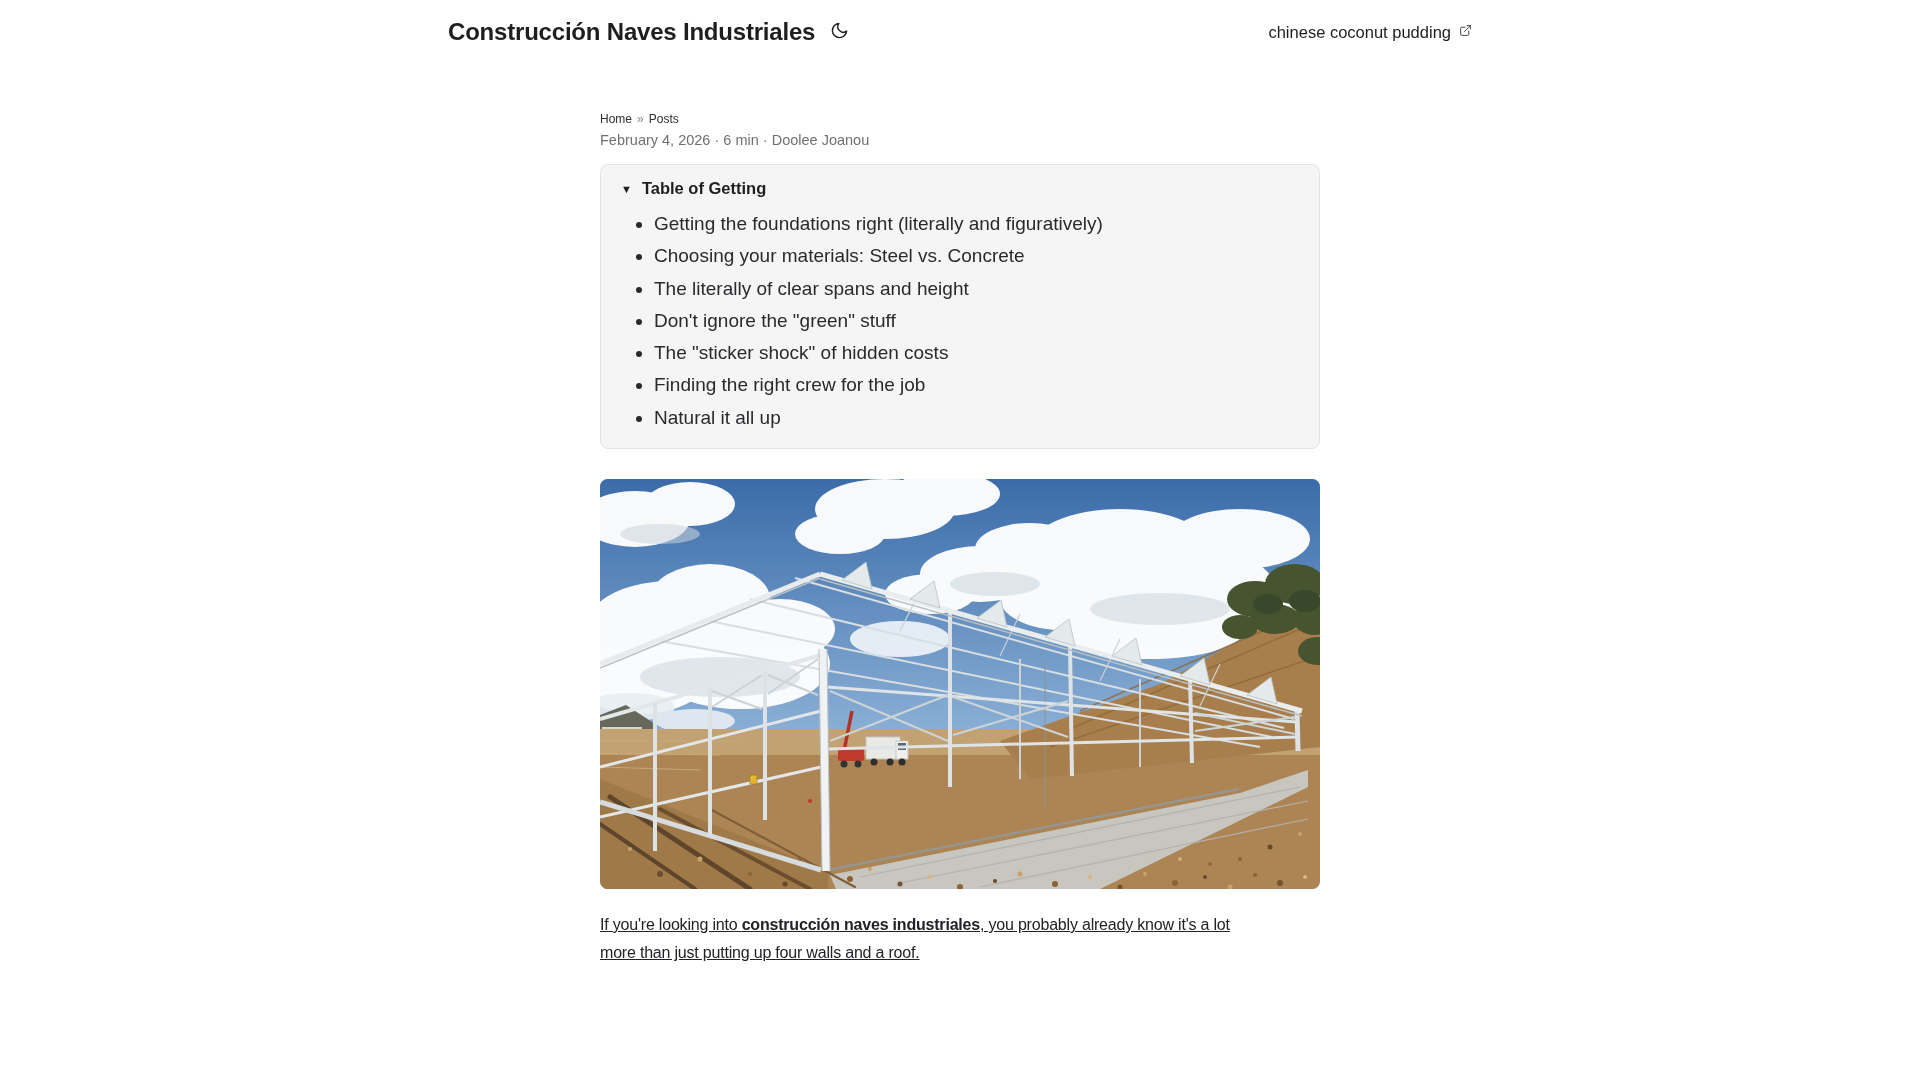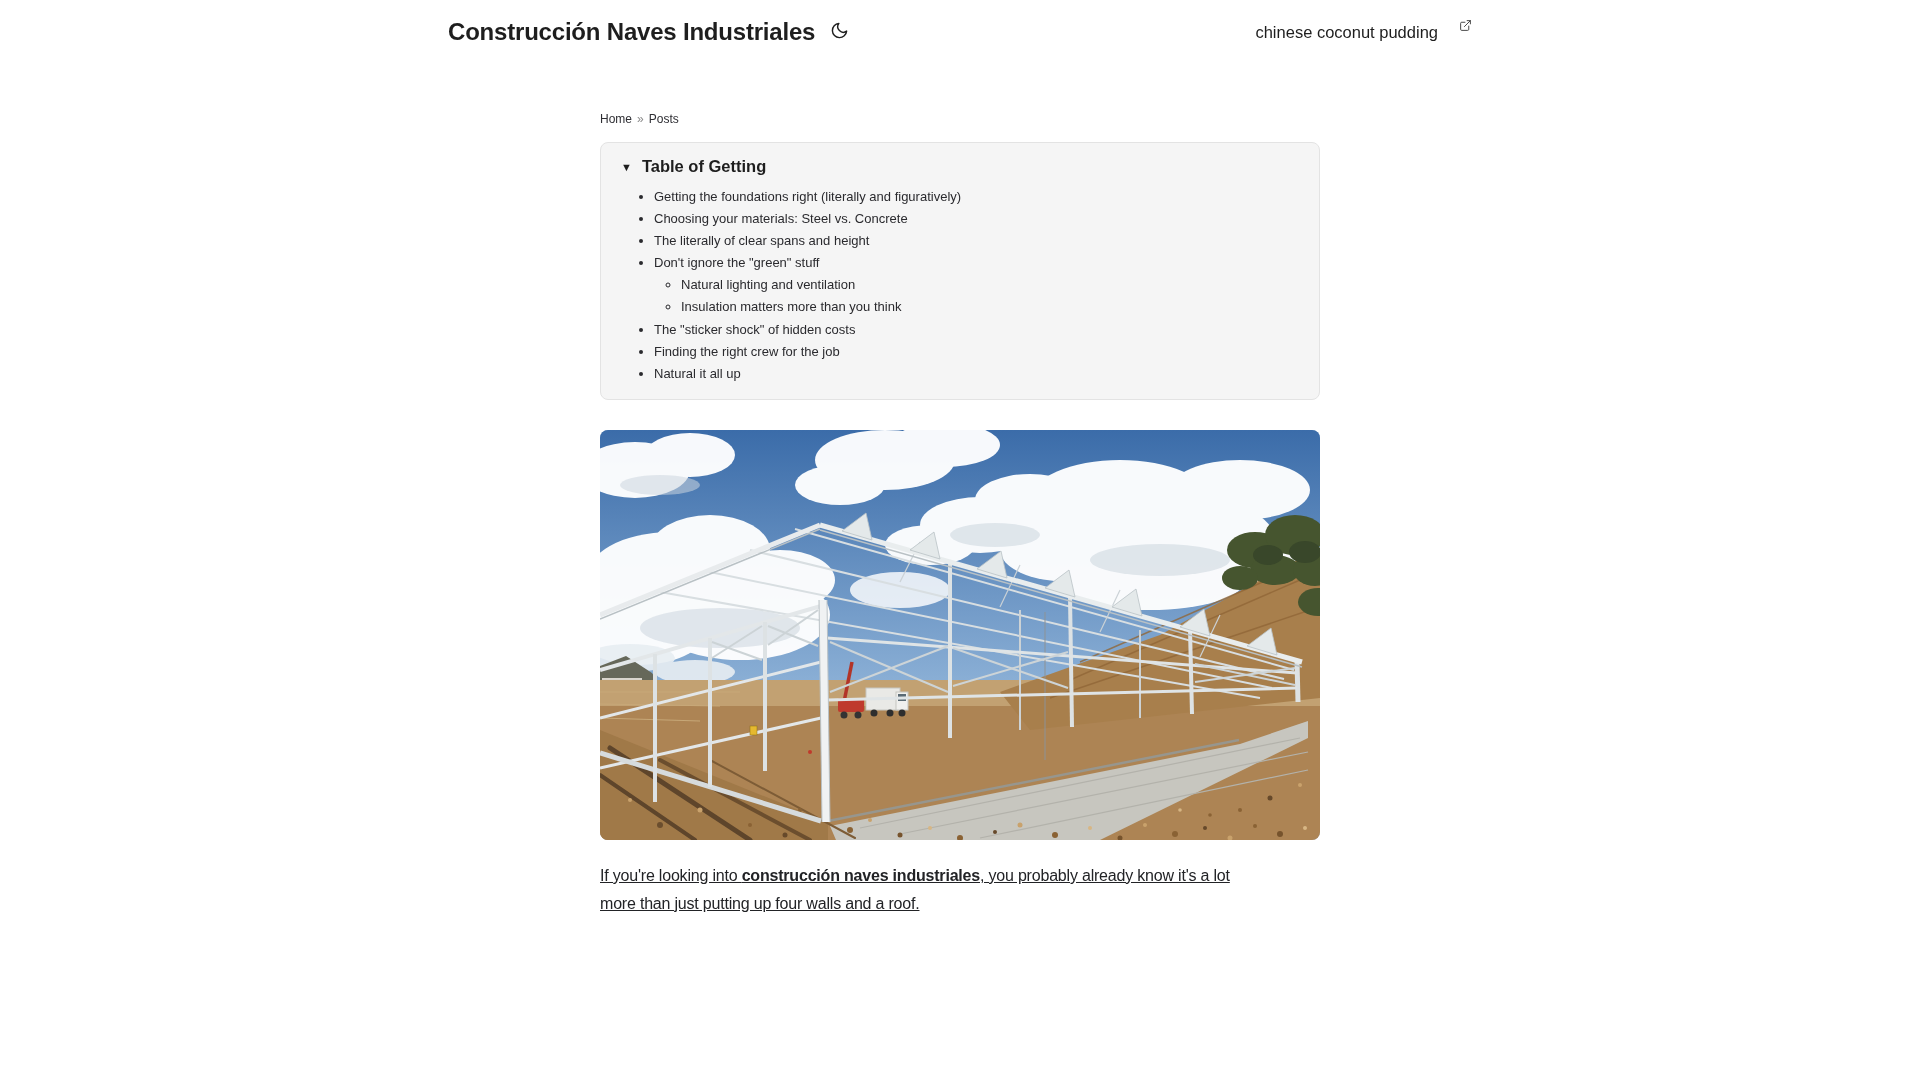--- a/index.html
+++ b/index.html
@@ -6,36 +6,36 @@
   body{
     width:1920px;height:1080px;overflow:hidden;background:#ffffff;
     font-family:"Liberation Sans",sans-serif;color:#1e1e1e;position:relative;
   }
   
   .header{width:1024px;height:64px;margin:0 auto;display:flex;align-items:center;justify-content:space-between;}
   .header-left{display:flex;align-items:center;}
   .site-title{font-size:24px;font-weight:700;letter-spacing:-0.2px;color:#1e1e1e;text-decoration:none;cursor:pointer;}
   .theme-toggle{margin-left:13px;background:none;border:none;padding:2px;cursor:pointer;display:flex;align-items:center;}
   .theme-toggle svg{width:19px;height:19px;stroke:#1e1e1e;fill:none;stroke-width:1.8;stroke-linecap:round;stroke-linejoin:round;}
-  .nav-link{display:flex;gap:21px;font-size:16.5px;color:#1e1e1e;text-decoration:none;cursor:pointer;}
+  .nav-link{display:flex;align-items:center;gap:8px;font-size:16.5px;color:#1e1e1e;text-decoration:none;cursor:pointer;}
   .ext-icon svg{width:13px;height:13px;stroke:#3a3a3a;fill:none;stroke-width:1.7;stroke-linecap:round;stroke-linejoin:round;display:block;margin-top:-4px;}
   
   .main{width:720px;margin:0 auto;}
   .breadcrumb{margin-top:48px;font-size:12px;color:#2e2e33;}
   .breadcrumb a{color:#2e2e33;text-decoration:none;cursor:pointer;}
   .crumb-sep{color:#8a8a8a;margin:0 5px;}
   .post-title{margin:6px 0 0;font-size:40px;line-height:1.2;font-weight:700;letter-spacing:-0.5px;color:#1e1e1e;}
   .post-title span{display:block;white-space:nowrap;}
   .post-meta{margin-top:6px;font-size:14.5px;color:#707070;}
   
   .toc{margin-top:16px;background:#f5f5f5;border:1px solid #e3e3e3;border-radius:8px;padding:14px 20px 14px;}
   .toc summary{list-style:none;cursor:pointer;display:flex;align-items:center;gap:10px;font-size:16.5px;font-weight:600;color:#1e1e1e;}
   .toc summary::-webkit-details-marker{display:none;}
   .toc-marker{font-size:11px;color:#1e1e1e;}
-  .toc ul{margin:10px 0 0;padding-left:33px;font-size:13px;color:#2a2a2e;}
+  .toc ul{margin:10px 0 0;padding-left:33px;font-size:19px;color:#2a2a2e;}
   .toc li{line-height:1.7;cursor:pointer;}
   .toc ul ul{margin:0;padding-left:27px;list-style:circle;}
   
   .hero{margin:30px 0 0;width:720px;height:410px;border-radius:8px;overflow:hidden;background:#9db8cf;}
   .hero svg{display:block;}
   
   .post-content p{margin:22px 0 0;font-size:16px;line-height:1.75;letter-spacing:-0.2px;color:#222326;}
   .p-line{display:block;white-space:nowrap;text-decoration:underline;}
   .post-content b{font-weight:700;}
 </style>
@@ -65,36 +65,33 @@
   </a>
 </header>
 
 <main class="main">
 
   <nav class="breadcrumb">
     <a>Home</a><span class="crumb-sep">»</span><a>Posts</a>
   </nav>
 
 
+  <div class="post-meta">February 4, 2026 · 6 min · Doolee Joanou</div>
 
   <details class="toc" open="">
     <summary>
       <span class="toc-marker">▼</span>
       <span>Table of Getting</span>
     </summary>
     <ul>
       <li>Getting the foundations right (literally and figuratively)</li>
       <li>Choosing your materials: Steel vs. Concrete</li>
       <li>The literally of clear spans and height</li>
       <li>
         <span>Don't ignore the "green" stuff</span>
-        <ul>
-          <li>Natural lighting and ventilation</li>
-          <li>Insulation matters more than you think</li>
-        </ul>
       </li>
       <li>The "sticker shock" of hidden costs</li>
       <li>Finding the right crew for the job</li>
       <li>Natural it all up</li>
     </ul>
   </details>
 
   <figure class="hero" role="img" aria-label="Galvanized steel frame of an industrial warehouse under construction, blue sky with white clouds, dirt ground with concrete slab, small crane and truck inside the structure">
     <svg viewBox="0 0 720 410" width="720" height="410">
       <defs>

